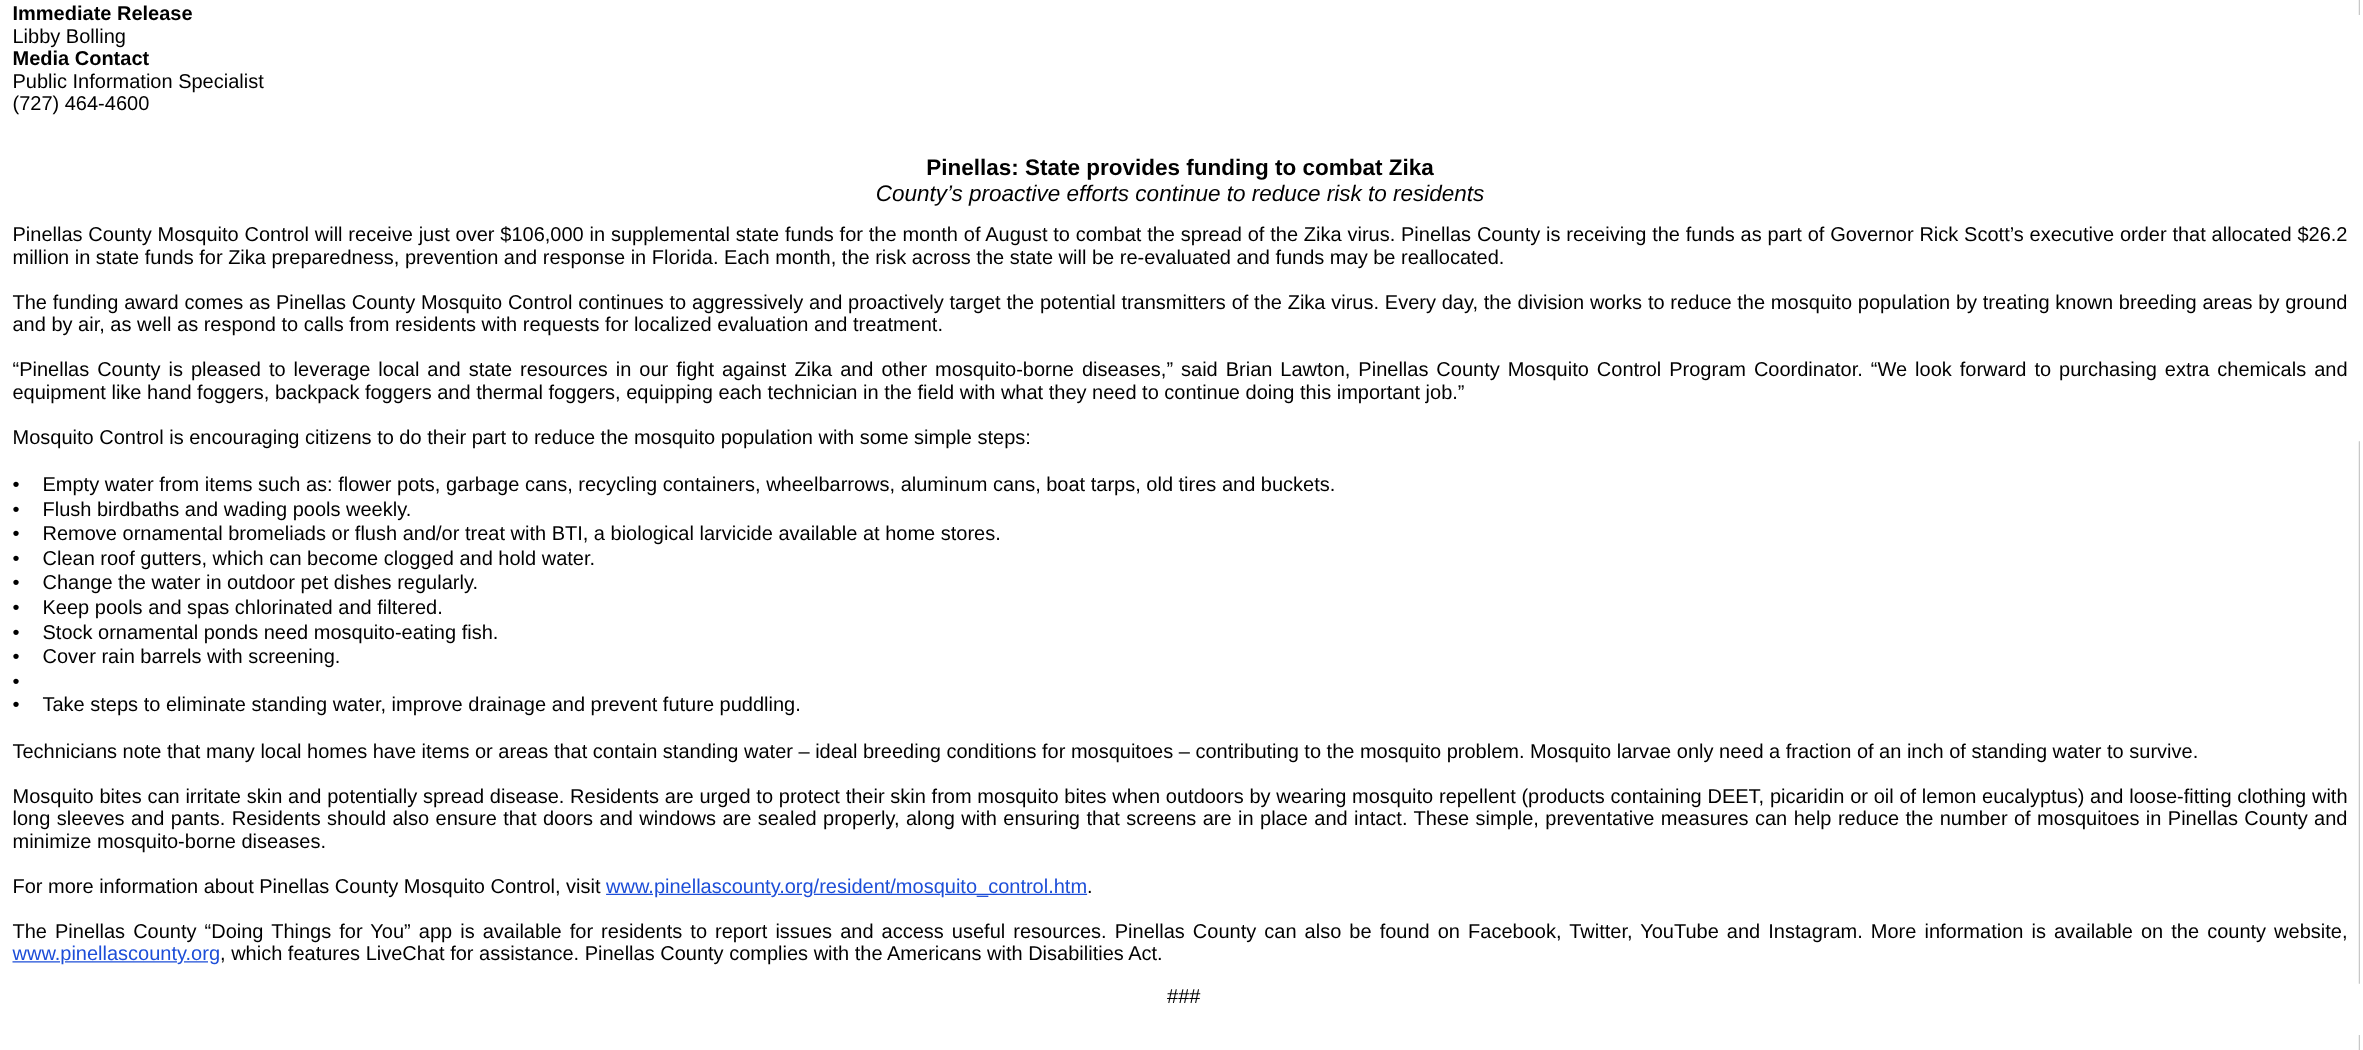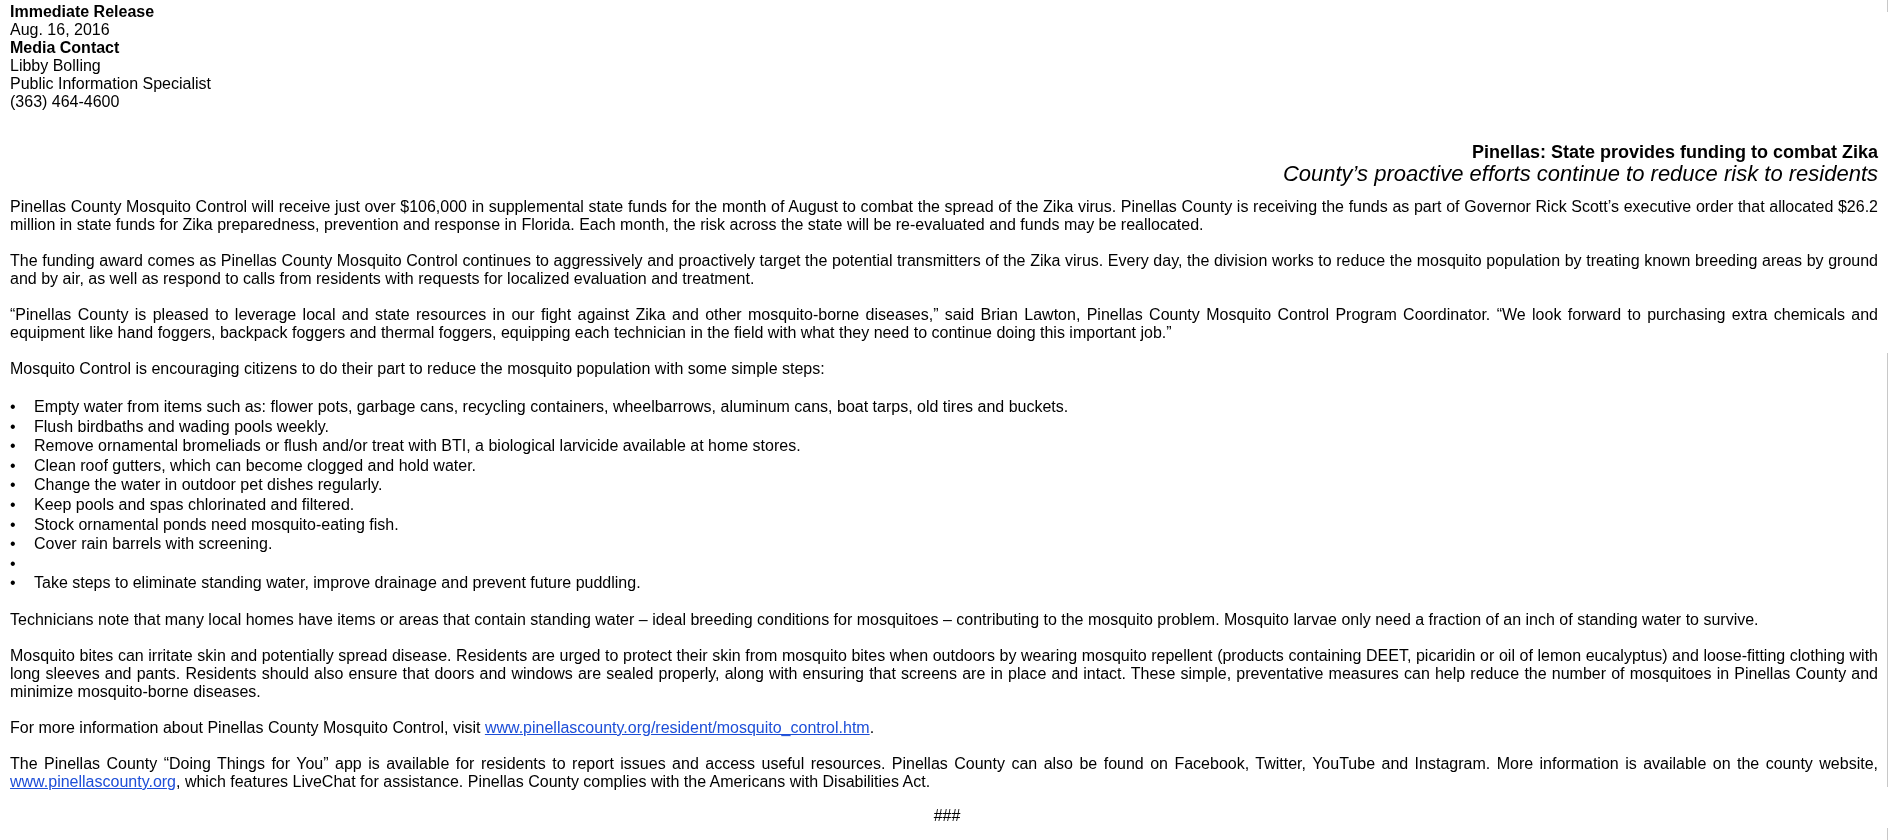--- a/index.html
+++ b/index.html
@@ -47,32 +47,32 @@
       height: 12px;
       background: #c8c8c8;
     }
     .header-block .line {
       display: block;
       height: 18px;
       white-space: nowrap;
     }
     .bold { font-weight: bold; }
     .title-block {
-      text-align: right;
+      text-align: center;
       margin-top: 30px;
     }
     .headline {
       font-weight: bold;
       font-size: 18px;
       line-height: 22px;
       display: block;
     }
     .subhead {
       font-style: italic;
-      font-size: 22px;
+      font-size: 18px;
       line-height: 21px;
       display: block;
     }
     p.para {
       margin: 0;
       text-align: justify;
       text-align-last: left;
     }
     .gap-after-title { height: 14px; }
     .gap { height: 18px; }
@@ -109,25 +109,24 @@
 <body>
 
 <div class="right-edge-top"></div>
 <div class="right-edge-main"></div>
 <div class="right-edge-bottom"></div>
 
 <div class="page">
 
   <div class="header-block">
     <span class="line bold">Immediate Release</span>
-    <span class="line">Aug. 16, 2016</span>
+    <span class="line">Libby Bolling</span>
     <span class="line bold">Media Contact</span>
-    <span class="line">Libby Bolling</span>
     <span class="line">Public Information Specialist</span>
-    <span class="line">(363) 464-4600</span>
+    <span class="line">(727) 464-4600</span>
   </div>
 
   <div class="title-block">
     <span class="headline">Pinellas: State provides funding to combat Zika</span>
     <span class="subhead">County’s proactive efforts continue to reduce risk to residents</span>
   </div>
 
   <div class="gap-after-title"></div>
 
   <p class="para">Pinellas County Mosquito Control will receive just over $106,000 in supplemental state funds for the month of August to combat the spread of the Zika virus. Pinellas County is receiving the funds as part of Governor Rick Scott’s executive order that allocated $26.2 million in state funds for Zika preparedness, prevention and response in Florida. Each month, the risk across the state will be re-evaluated and funds may be reallocated.</p>

